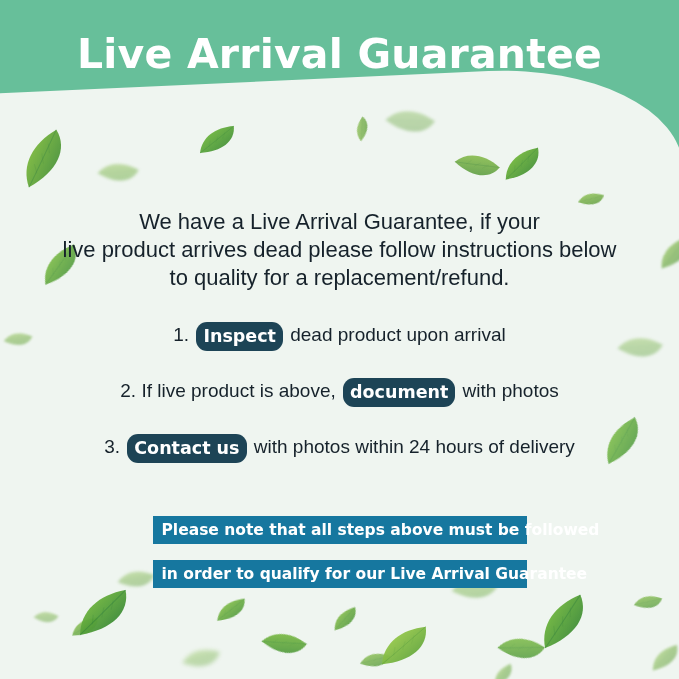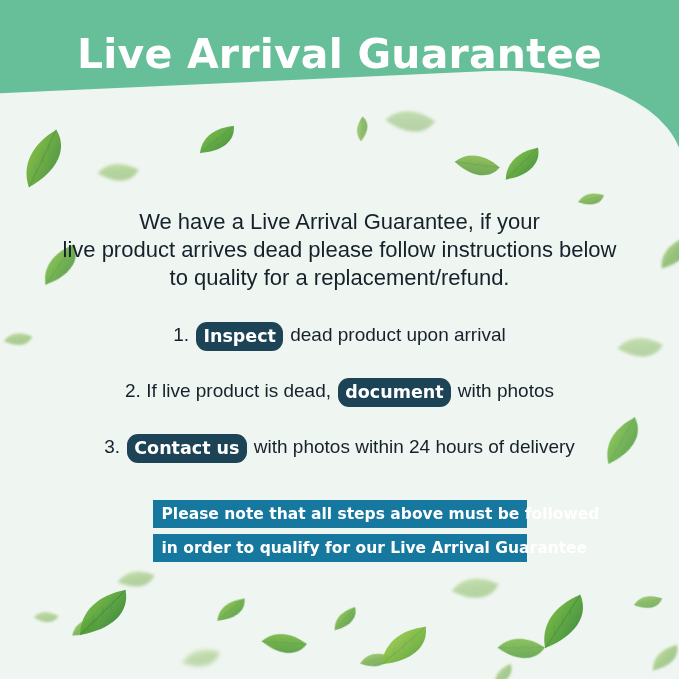--- a/index.html
+++ b/index.html
@@ -136,21 +136,21 @@
 
   .notes {
     position: absolute;
     left: 0;
     top: 500px;
     width: 679px;
     text-align: center;
   }
   .note-line {
     display: block;
-    margin: 0 auto 6px auto;
+    margin: 16px auto 6px auto;
     background: #16779f;
     color: #ffffff;
     font-weight: bold;
     font-size: 15.5px;
     font-family: "DejaVu Sans", sans-serif;
     width: 374px;
     height: 28px;
     line-height: 28px;
     text-align: left;
     padding-left: 9px;
@@ -561,21 +561,21 @@
 
       <div class="step">
         <span class="num">1.</span>
         <span class="before"></span>
         <span class="hl">Inspect</span>
         <span class="after">dead product upon arrival</span>
       </div>
 
       <div class="step">
         <span class="num">2.</span>
-        <span class="before">If live product is dead,</span>
+        <span class="before">If live product is above,</span>
         <span class="hl">document</span>
         <span class="after">with photos</span>
       </div>
 
       <div class="step">
         <span class="num">3.</span>
         <span class="before"></span>
         <span class="hl">Contact us</span>
         <span class="after">with photos within 24 hours of delivery</span>
       </div>

